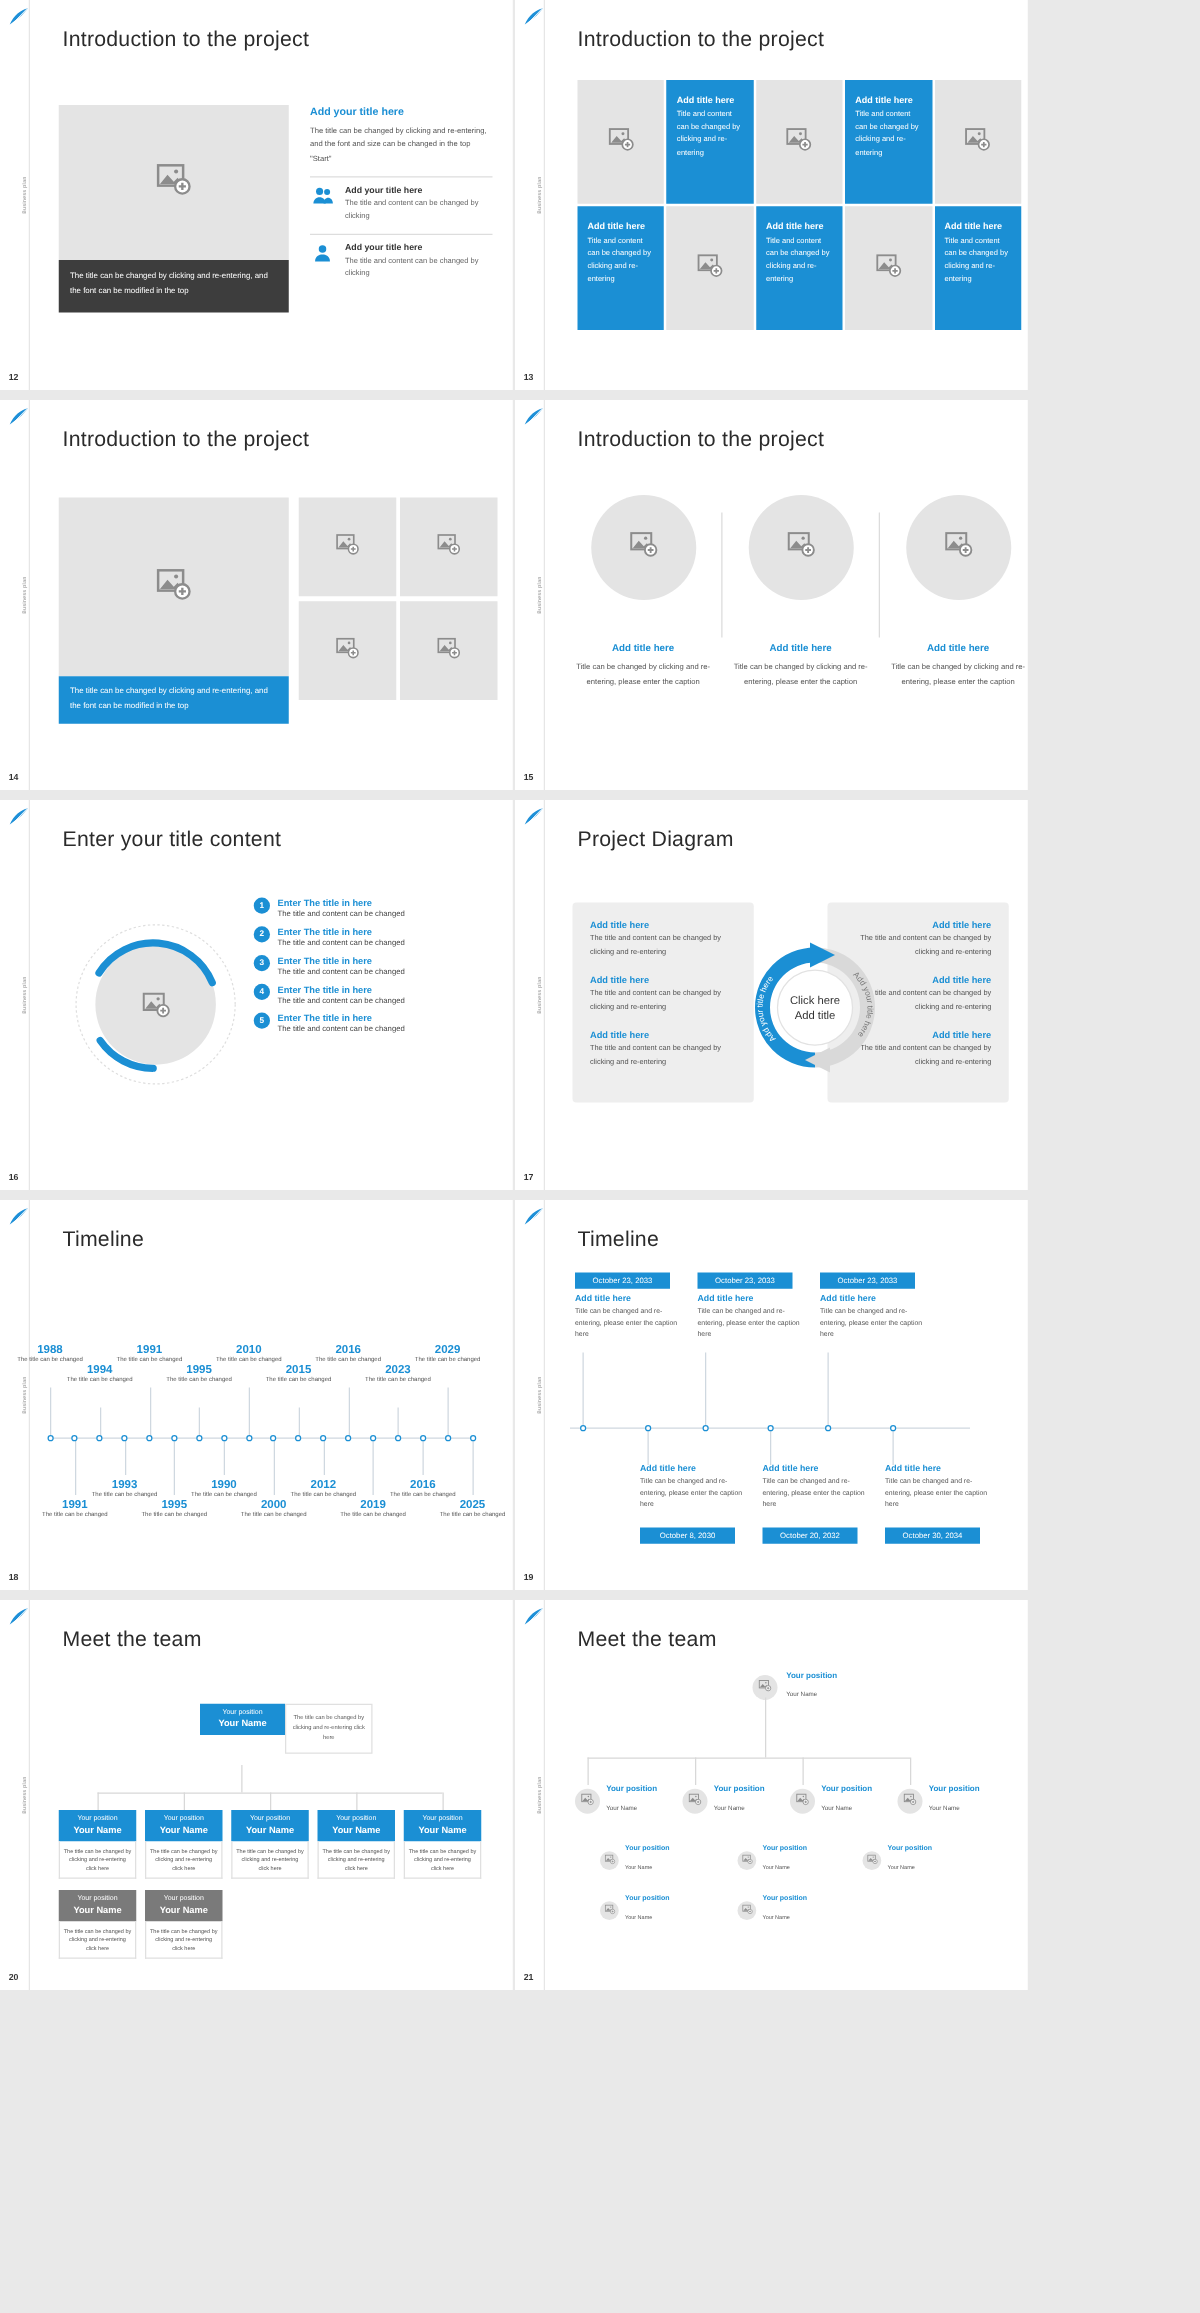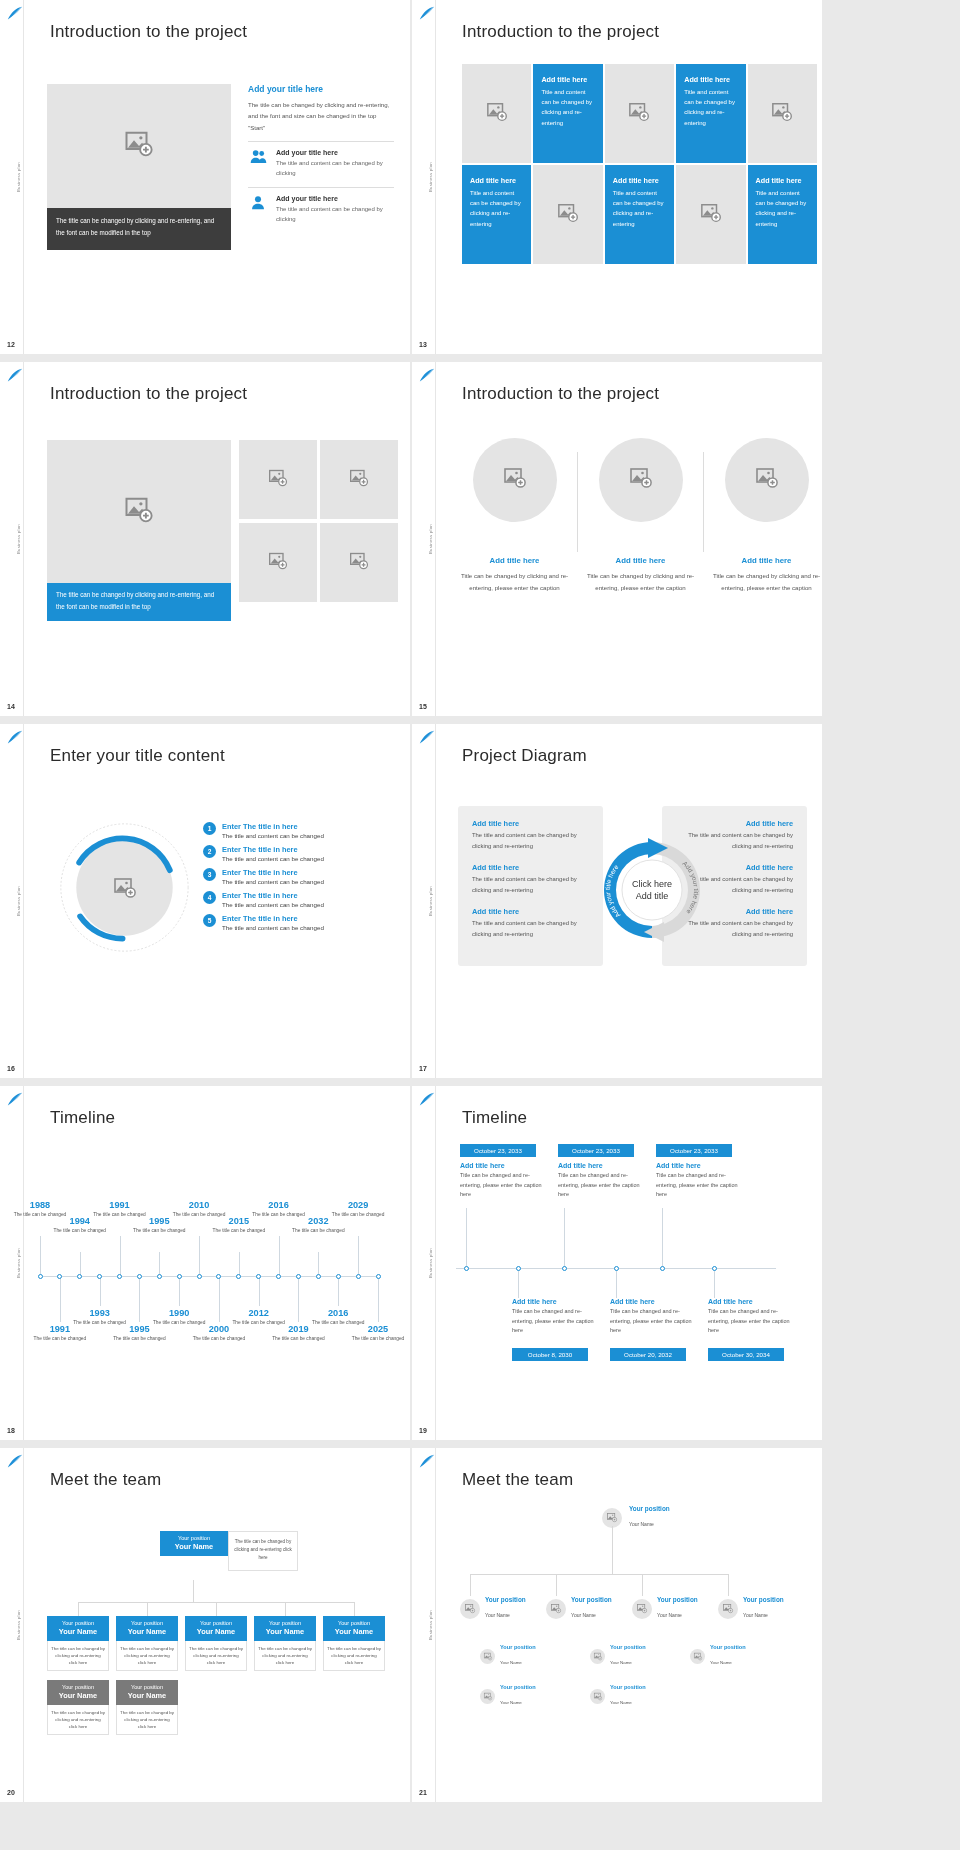--- a/index.html
+++ b/index.html
@@ -4,21 +4,21 @@
 <style>
   * { box-sizing: border-box; margin:0; padding:0; }
   body {
     width:960px; height:1850px;
     background:#e9e9e9;
     font-family:"Liberation Sans", sans-serif;
     overflow:hidden;
   }
   .grid { display:flex; flex-wrap:wrap; }
   .slidewrap {
-    width:410px; height:354px; background:#fff; position:relative;
+    width:410px; height:312px; background:#fff; position:relative;
     margin:0 0 0 0;
   }
   .slide {
     position:absolute; inset:0; background:#fff; overflow:hidden;
   }
   
   .rail { position:absolute; left:0; top:0; width:24px; height:100%;
           border-right:1px solid #e6e6e6; }
   .feather { position:absolute; left:6px; top:6px; width:18px; height:16px; }
   .railtxt {
@@ -70,21 +70,21 @@
   
   .s15-col { position:absolute; top:76px; width:113px; }
   .s15-circ { width:84px; height:84px; border-radius:50%; background:#e4e4e4;
               margin:0 auto; position:relative; }
   .s15-col h4 { font-size:7.8px; color:#1b8fd4; font-weight:bold; text-align:center; margin-top:34px; }
   .s15-col p { font-size:6.1px; color:#555; line-height:2; text-align:center; margin-top:5px; }
   .s15-div { position:absolute; top:90px; width:1px; height:100px; background:#dcdcdc; }
 
   
   .s16-ring { position:absolute; left:57px; top:96px; width:135px; height:135px; }
-  .s16-list { position:absolute; left:203px; top:98px; width:190px; }
+  .s16-list { position:absolute; left:203px; top:78px; width:190px; }
   .s16-row { display:flex; gap:6px; align-items:flex-start; margin-bottom:6px; }
   .s16-num { width:13px; height:13px; border-radius:50%; background:#1b8fd4; color:#fff;
              font-size:6.6px; font-weight:bold; display:flex; align-items:center;
              justify-content:center; flex:0 0 13px; }
   .s16-row h4 { font-size:7.4px; color:#1b8fd4; font-weight:bold; }
   .s16-row p { font-size:6.2px; color:#444; margin-top:1px; }
 
   
   .s17-panel { position:absolute; background:#eeeeee; border-radius:3px; padding:13px 14px; }
   .s17-panel h4 { font-size:7.4px; color:#1b8fd4; font-weight:bold; }
@@ -544,21 +544,21 @@
             </div>
             <div style="position:absolute;left:211.8235294117647px;top:-60px;width:54px">
       <div class="tl-yr">2015</div>
       <div class="tl-sub">The title can be changed</div>
             </div>
             <div style="position:absolute;left:251.58823529411768px;top:-76px;width:54px">
       <div class="tl-yr">2016</div>
       <div class="tl-sub">The title can be changed</div>
             </div>
             <div style="position:absolute;left:291.3529411764706px;top:-60px;width:54px">
-      <div class="tl-yr">2032</div>
+      <div class="tl-yr">2023</div>
       <div class="tl-sub">The title can be changed</div>
             </div>
             <div style="position:absolute;left:331.11764705882354px;top:-76px;width:54px">
       <div class="tl-yr">2029</div>
       <div class="tl-sub">The title can be changed</div>
             </div>
             <div style="position:absolute;left:32.88235294117647px;top:48px;width:54px">
       <div class="tl-yr">1991</div>
       <div class="tl-sub">The title can be changed</div>
             </div>

